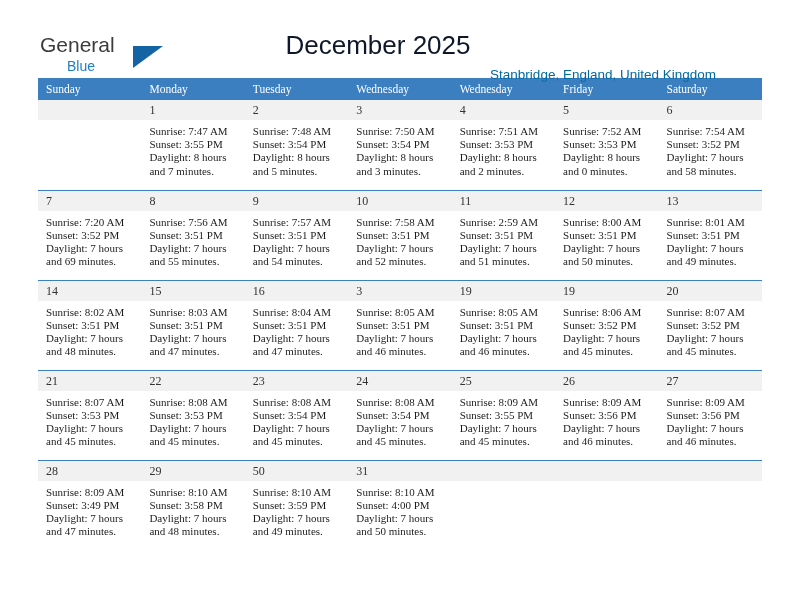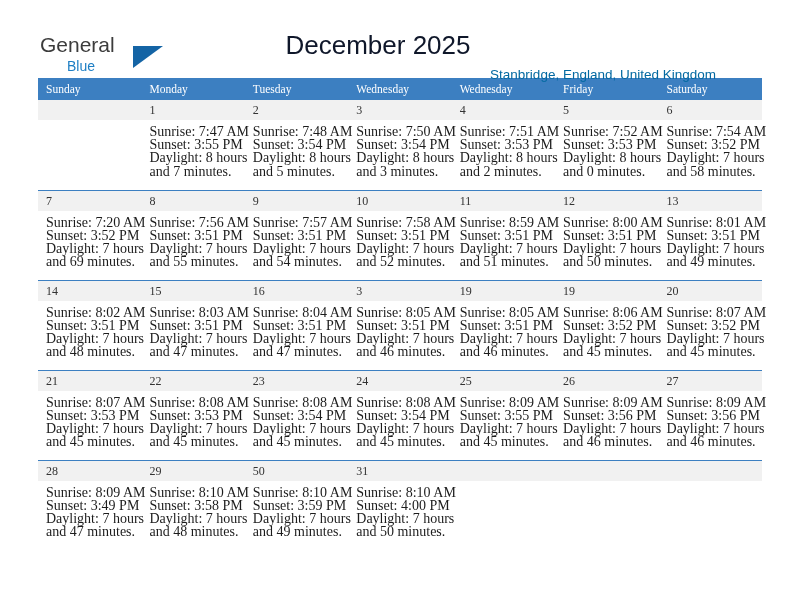--- a/index.html
+++ b/index.html
@@ -119,21 +119,21 @@
     padding: 3px 0 4px 8px;
     height: 20px;
     box-sizing: border-box;
     line-height: 14px;
   }
   .daynum.empty {
     background: #f1f1f1;
   }
   .details {
     padding: 5px 6px 0 8px;
-    font-size: 14px;
+    font-size: 11px;
     line-height: 13.2px;
     color: #1c1c1c;
   }
   .details div {
     white-space: nowrap;
   }
 </style>
 </head>
 <body>
 
@@ -257,21 +257,21 @@
               <div class="details">
                 <div>Sunrise: 7:58 AM</div>
                 <div>Sunset: 3:51 PM</div>
                 <div>Daylight: 7 hours</div>
                 <div>and 52 minutes.</div>
               </div>
             </td>
             <td class="daycell">
               <div class="daynum">11</div>
               <div class="details">
-                <div>Sunrise: 8:59 AM</div>
+                <div>Sunrise: 2:59 AM</div>
                 <div>Sunset: 3:51 PM</div>
                 <div>Daylight: 7 hours</div>
                 <div>and 51 minutes.</div>
               </div>
             </td>
             <td class="daycell">
               <div class="daynum">12</div>
               <div class="details">
                 <div>Sunrise: 8:00 AM</div>
                 <div>Sunset: 3:51 PM</div>

